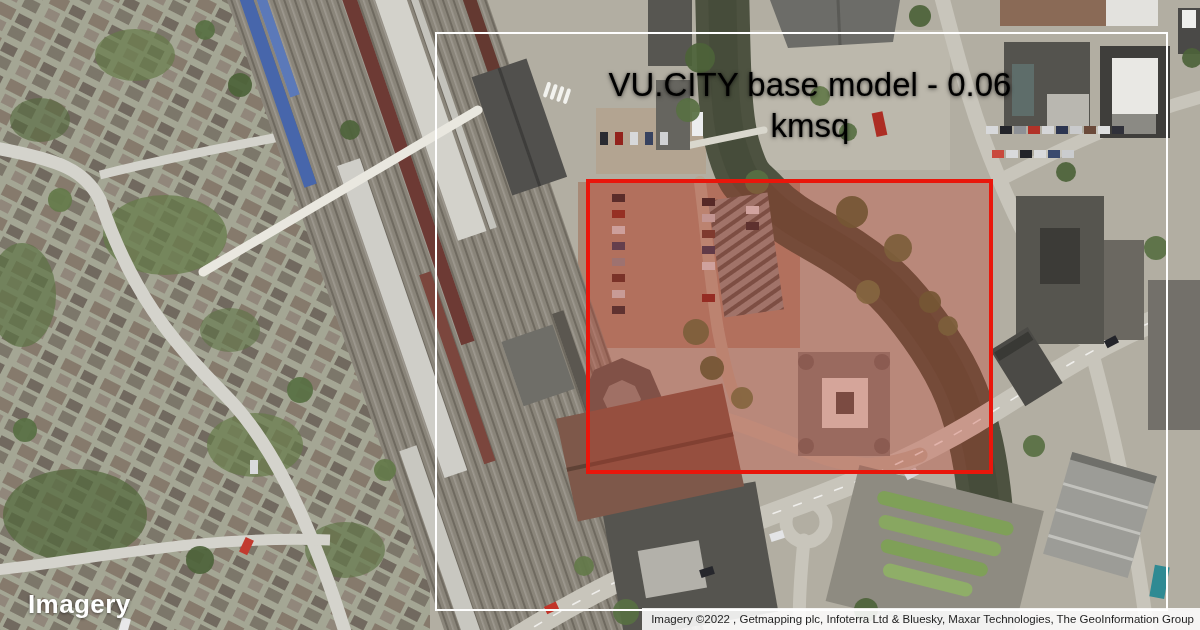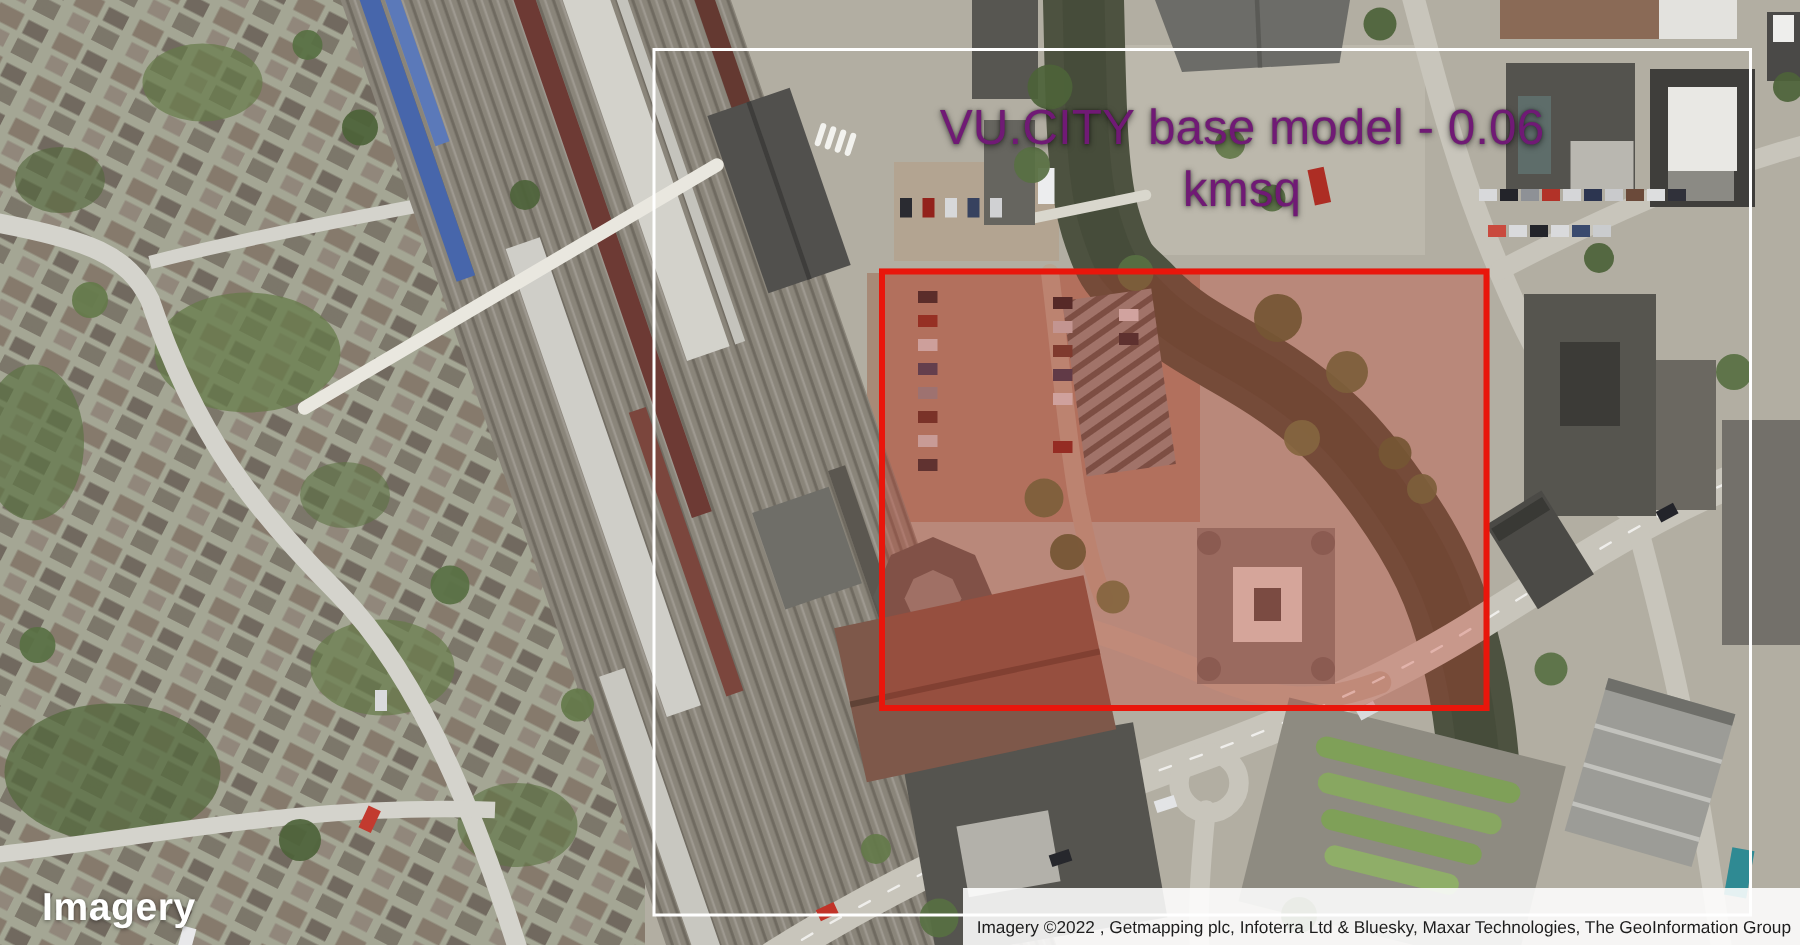--- a/index.html
+++ b/index.html
@@ -1,30 +1,30 @@
 <!DOCTYPE html>
 <html><head>
 <meta charset="utf-8">
 <style>
   html,body{margin:0;padding:0;background:#222;}
   .stage{position:relative;width:1200px;height:630px;overflow:hidden;
          font-family:"Liberation Sans",sans-serif;background:#aaa99a;}
   .stage svg{position:absolute;left:0;top:0;}
   .model-box{position:absolute;left:435px;top:32px;width:733px;height:579px;
              border:2px solid rgba(255,255,255,.93);box-sizing:border-box;pointer-events:none;}
-  .model-label{position:absolute;left:591px;top:64px;width:474px;text-align:center;
-               font-size:33px;line-height:41px;color:#701a75;font-weight:400;
+  .model-label{position:absolute;left:573px;top:64px;width:474px;text-align:center;
+               font-size:33px;line-height:41px;color:#000000;font-weight:400;
                text-shadow:0 1px 4px rgba(0,0,0,.55),0 0 2px rgba(0,0,0,.35);}
   .site-box{position:absolute;left:586px;top:179px;width:407px;height:295px;
             border:4px solid #e9160b;box-sizing:border-box;}
   .google-logo{position:absolute;left:28px;bottom:10px;font-size:26px;font-weight:700;
                letter-spacing:.4px;color:#fff;text-shadow:0 1px 3px rgba(0,0,0,.5);}
   .attribution{position:absolute;right:0;bottom:0;height:22px;line-height:22px;
                background:rgba(255,255,255,.88);color:#1d1d1d;font-size:11.5px;
-               padding:16px 6px 0 9px;white-space:nowrap;}
+               padding:0 6px 0 9px;white-space:nowrap;}
 </style>
 </head>
 <body>
 
 <div class="stage">
 
 <svg width="1200" height="630" viewBox="0 0 1200 630" aria-hidden="true">
   <defs>
     <pattern id="houses" width="44" height="32" patternUnits="userSpaceOnUse" patternTransform="rotate(27)">
       <rect x="1" y="1" width="18" height="12" fill="#84786a"></rect>

